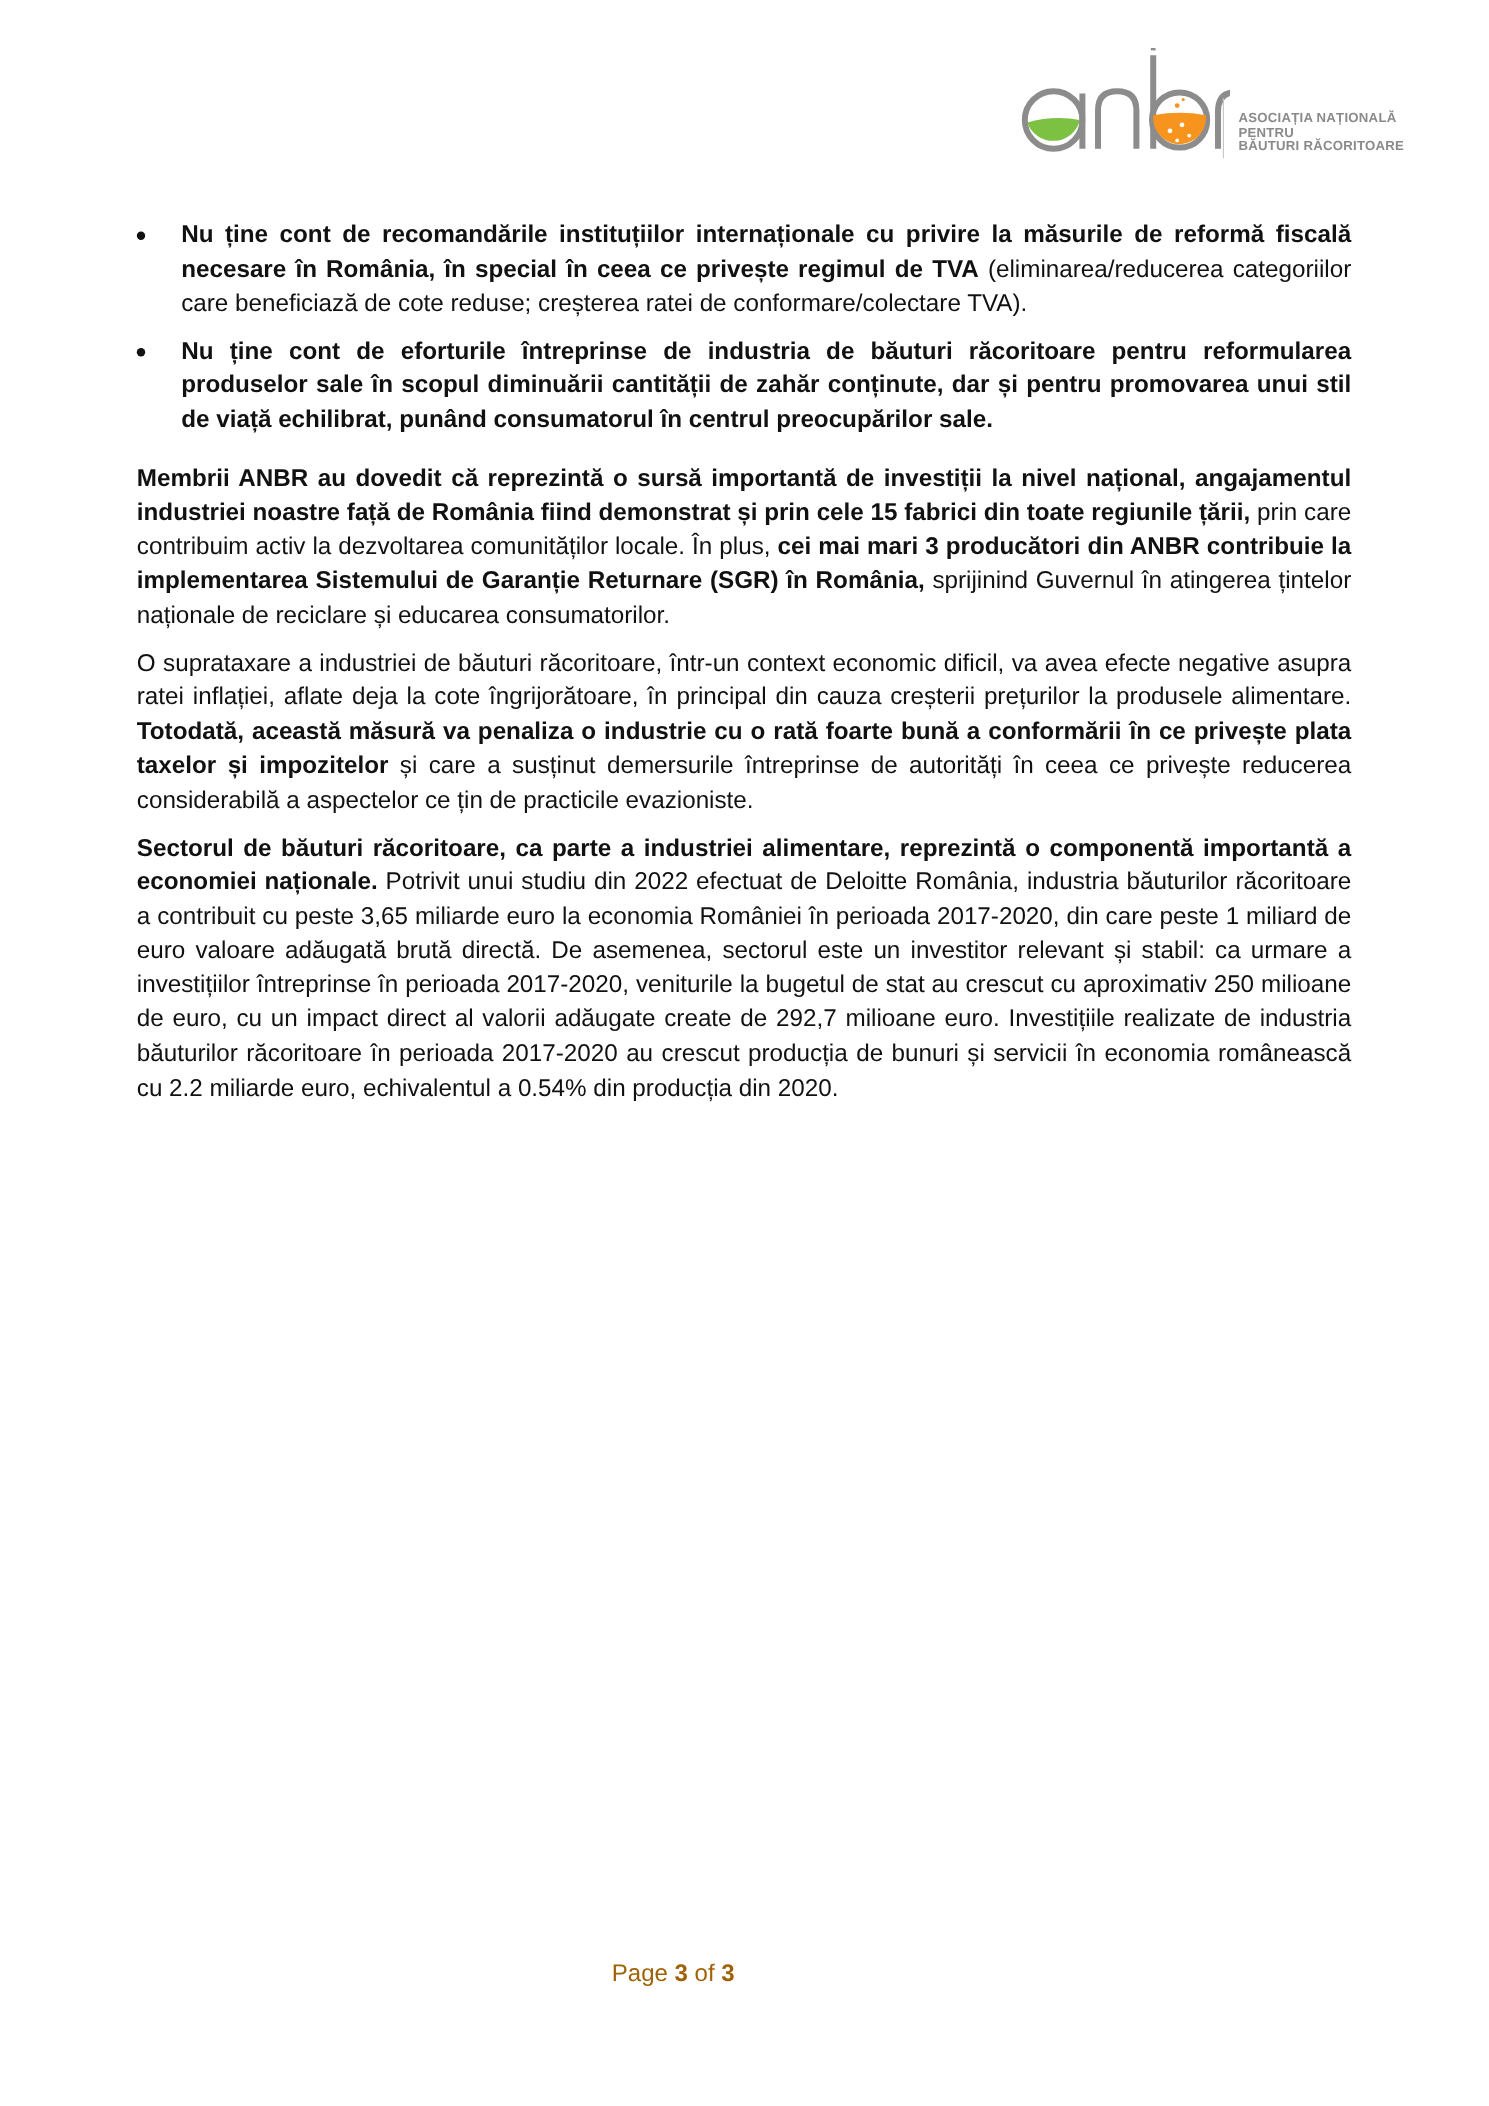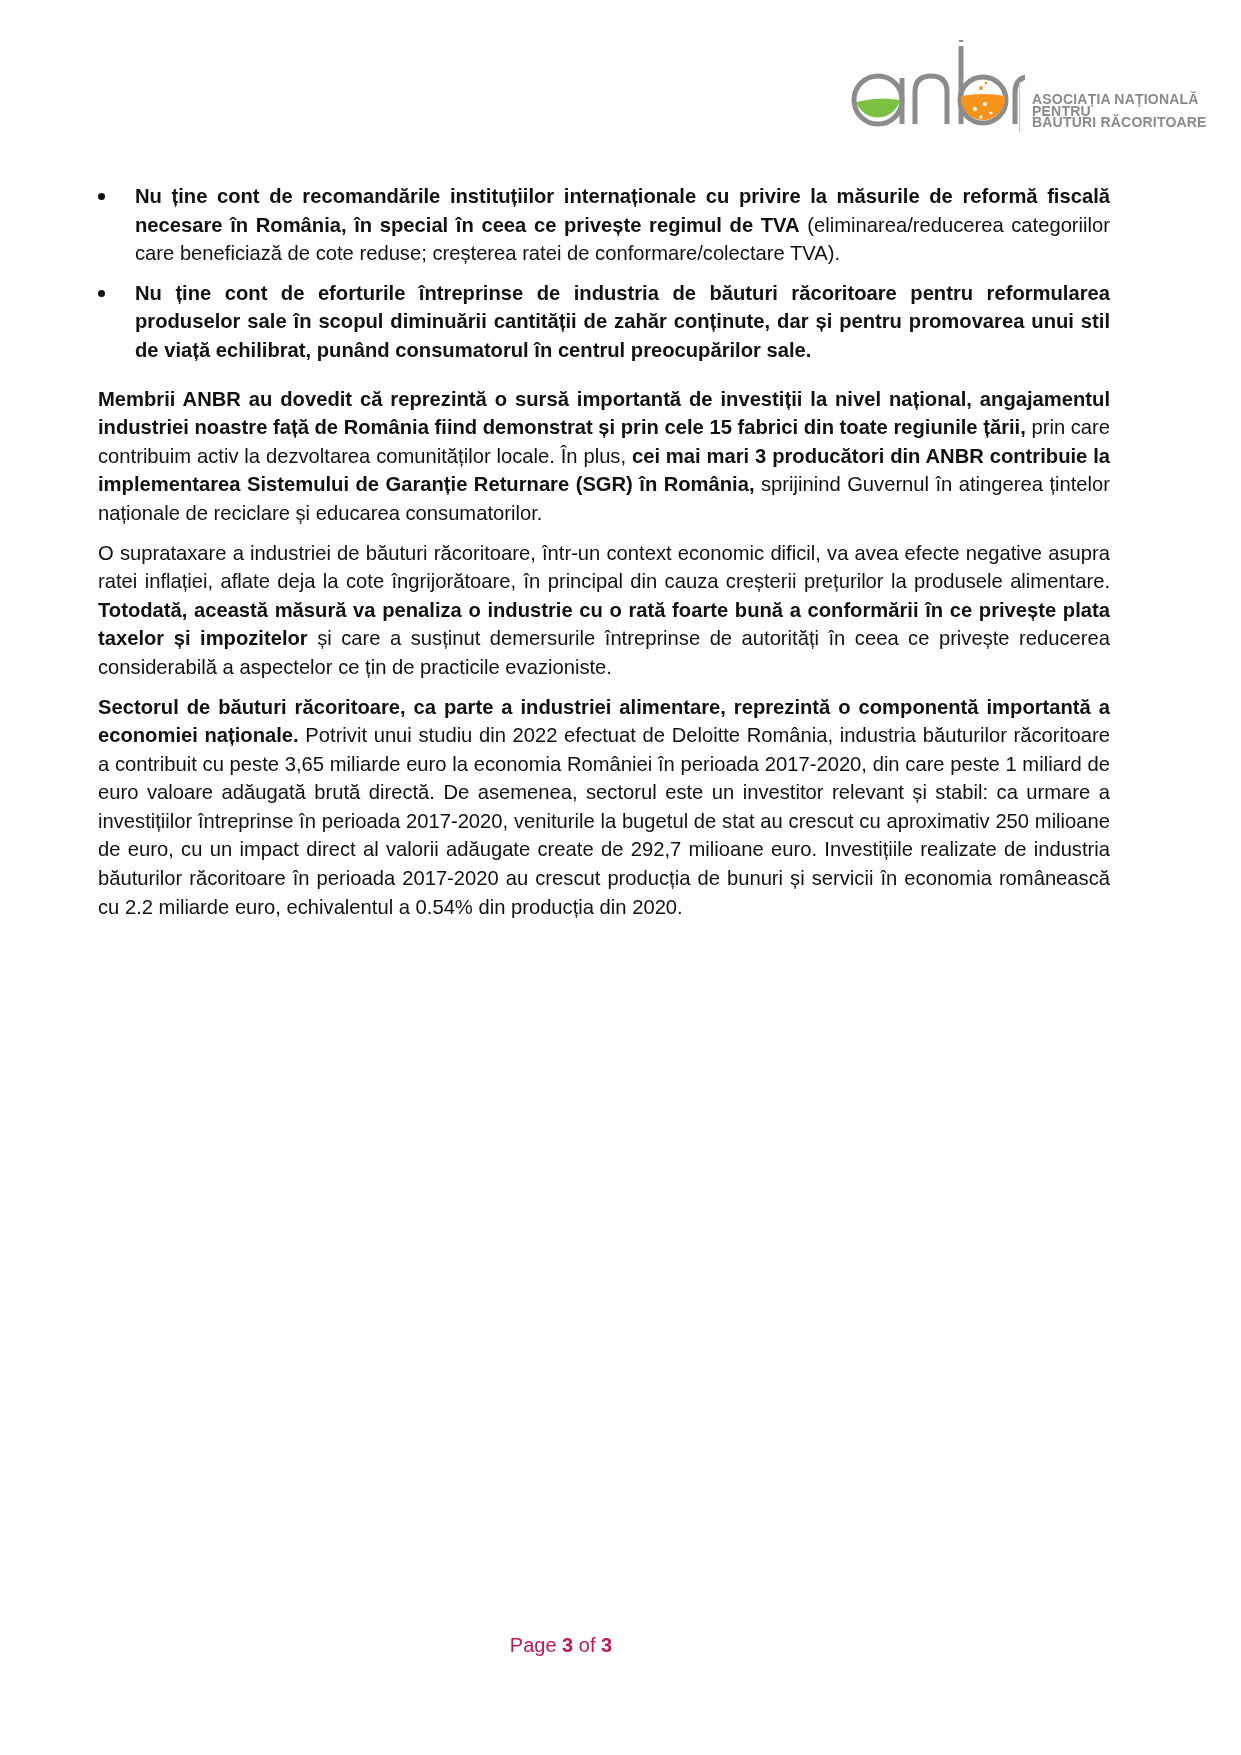--- a/index.html
+++ b/index.html
@@ -27,40 +27,40 @@
       top: 38px;
       width: 300px;
       height: 100px;
     }
     .logo svg { display: block; }
     .logo-text {
       position: absolute;
       left: 1032px;
       top: 94px;
       font-family: "Liberation Sans", "DejaVu Sans", sans-serif;
-      font-size: 14px;
+      font-size: 11px;
       font-weight: bold;
       letter-spacing: 0.2px;
       color: #8a8a8a;
       line-height: 11.5px;
       text-transform: uppercase;
     }
     .logo-divider {
       position: absolute;
       left: 1019px;
       top: 82px;
       width: 1px;
       height: 50px;
       background: #c8c8c8;
     }
 
     
     .content {
       position: absolute;
-      left: 98px;
+      left: 114px;
       top: 182px;
       width: 1012px;
       font-size: 20.2px;
       line-height: 28.6px;
     }
     .bullet-list {
       margin: 0;
       padding: 0;
       list-style: none;
     }
@@ -93,21 +93,21 @@
     }
     .para + .para { margin-top: 11px; }
 
     .footer {
       position: absolute;
       left: 0;
       width: 1122px;
       top: 1634px;
       text-align: center;
       font-size: 20px;
-      color: #be185d;
+      color: #a16207;
     }
   </style>
 </head>
 <body>
 
 <div class="page">
 
   <div class="logo">
     <svg width="180" height="100" viewBox="0 0 180 100">
 

